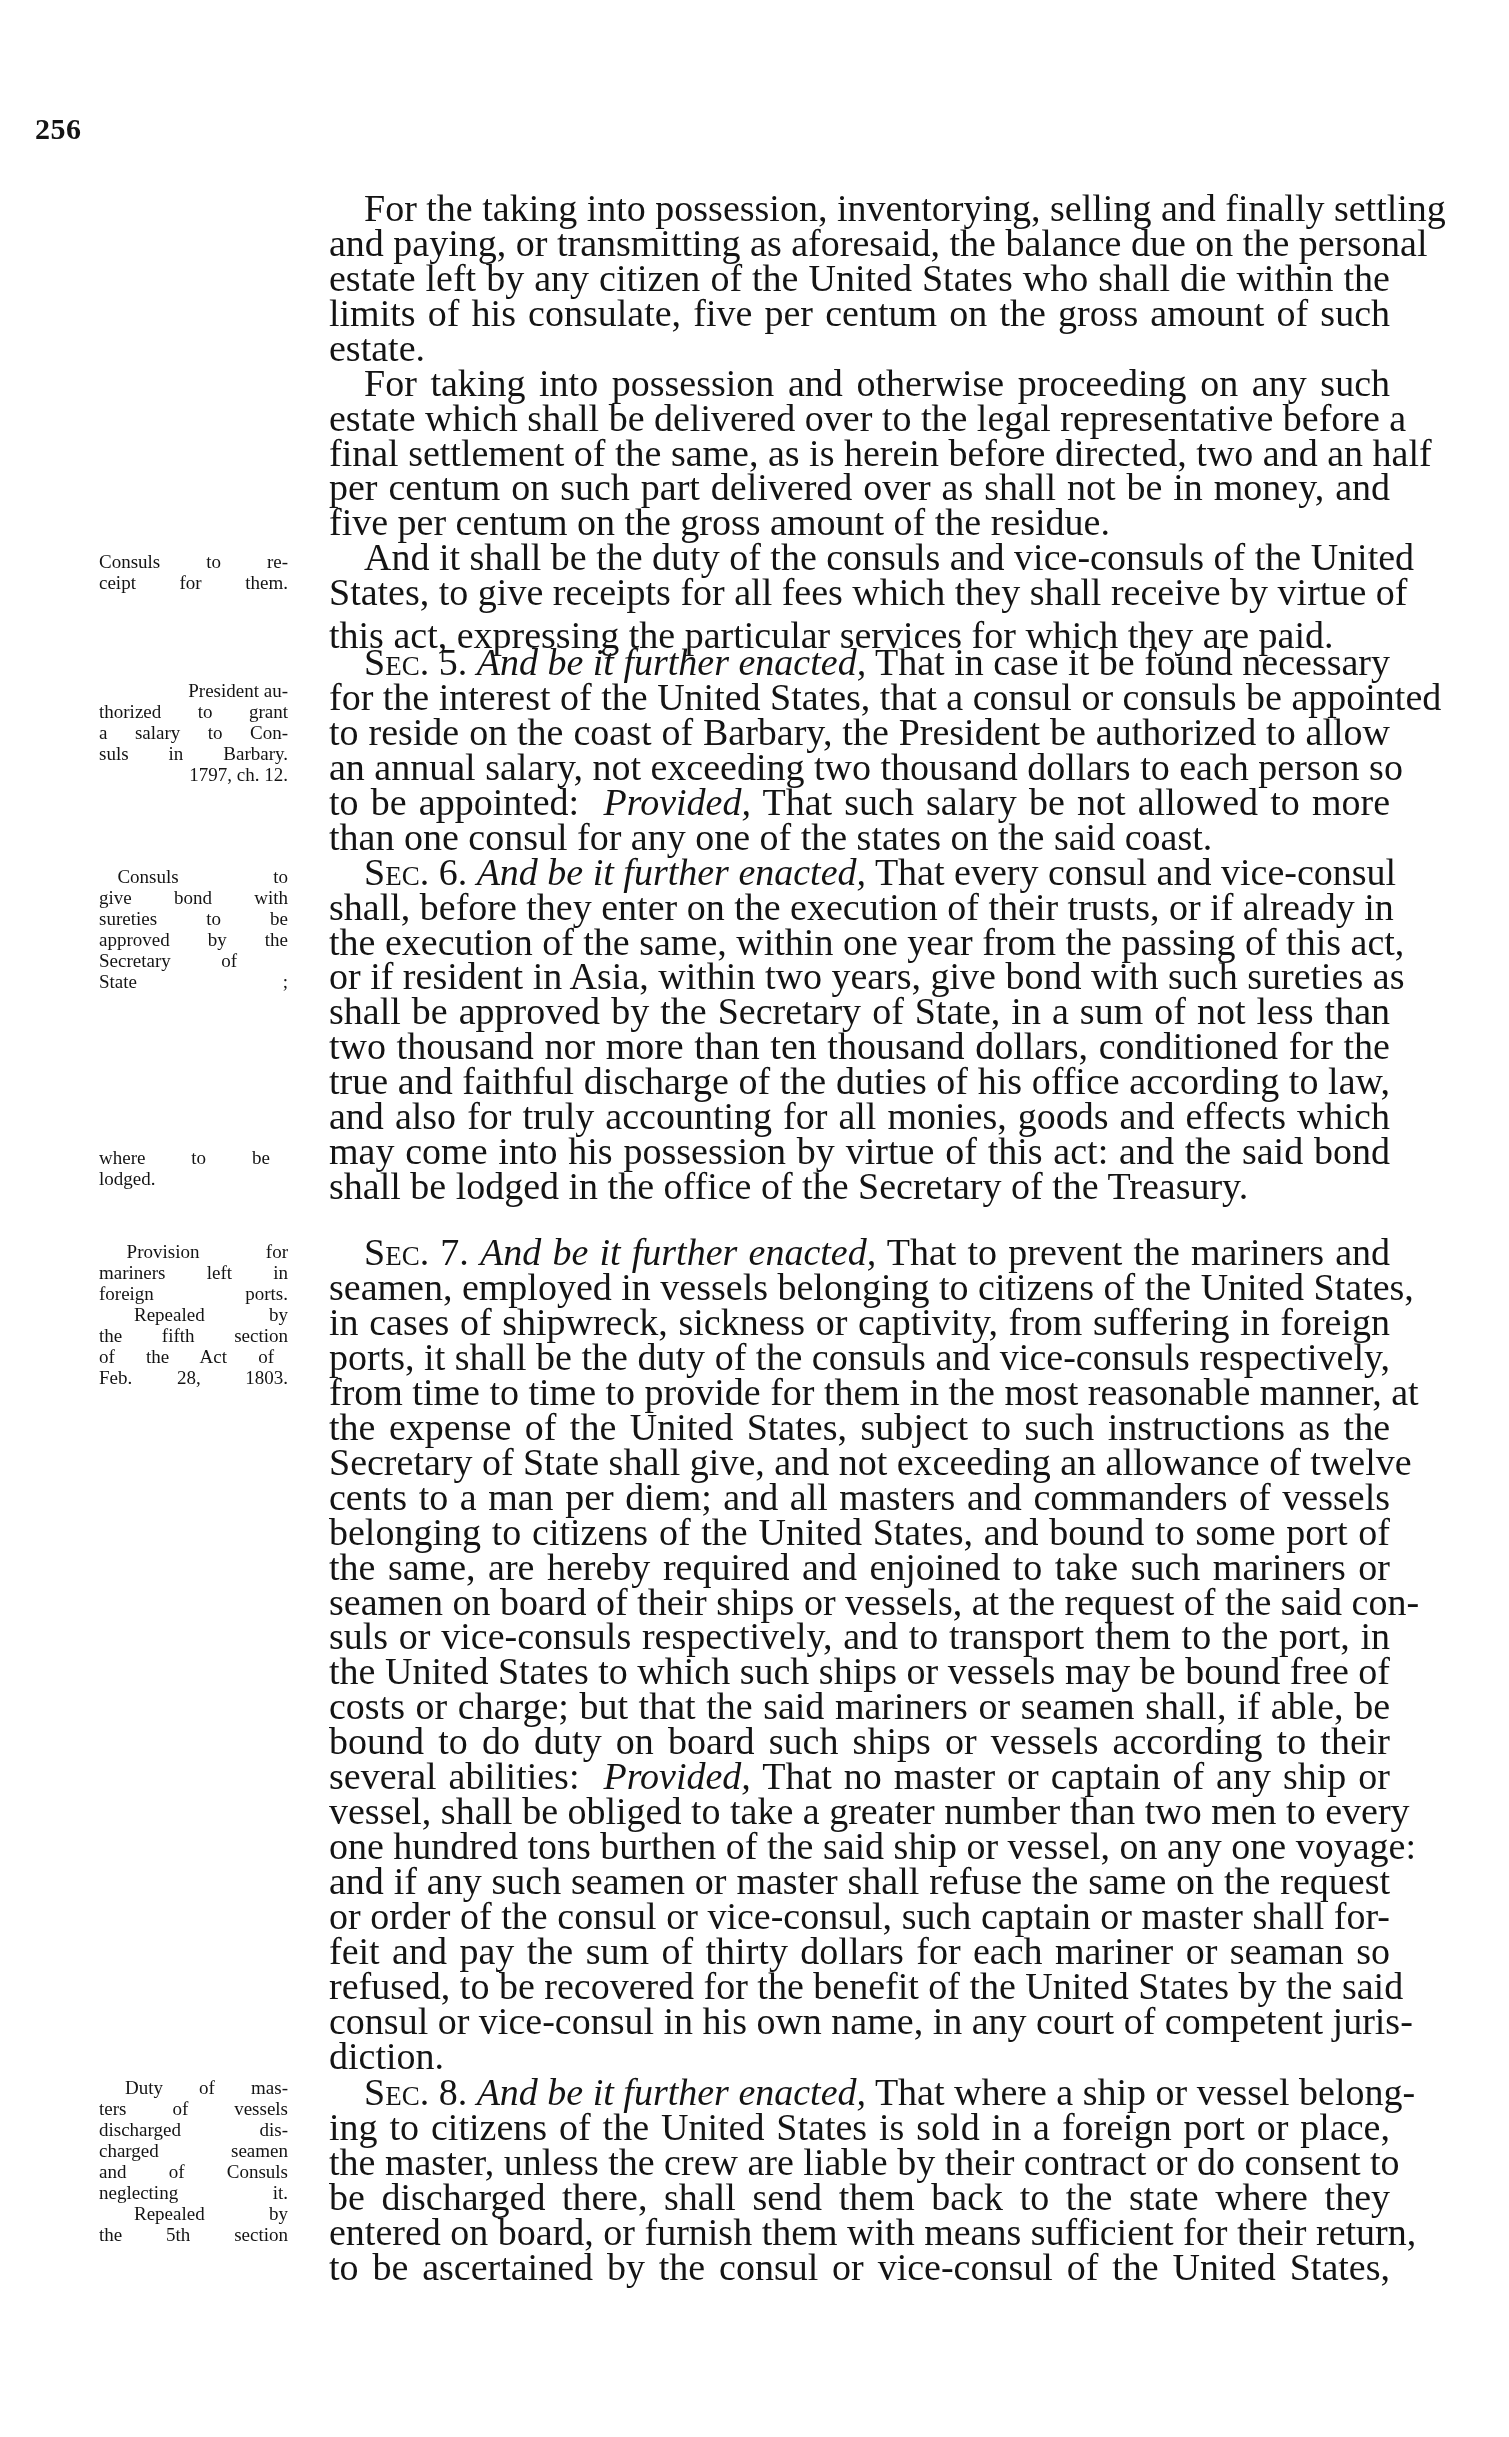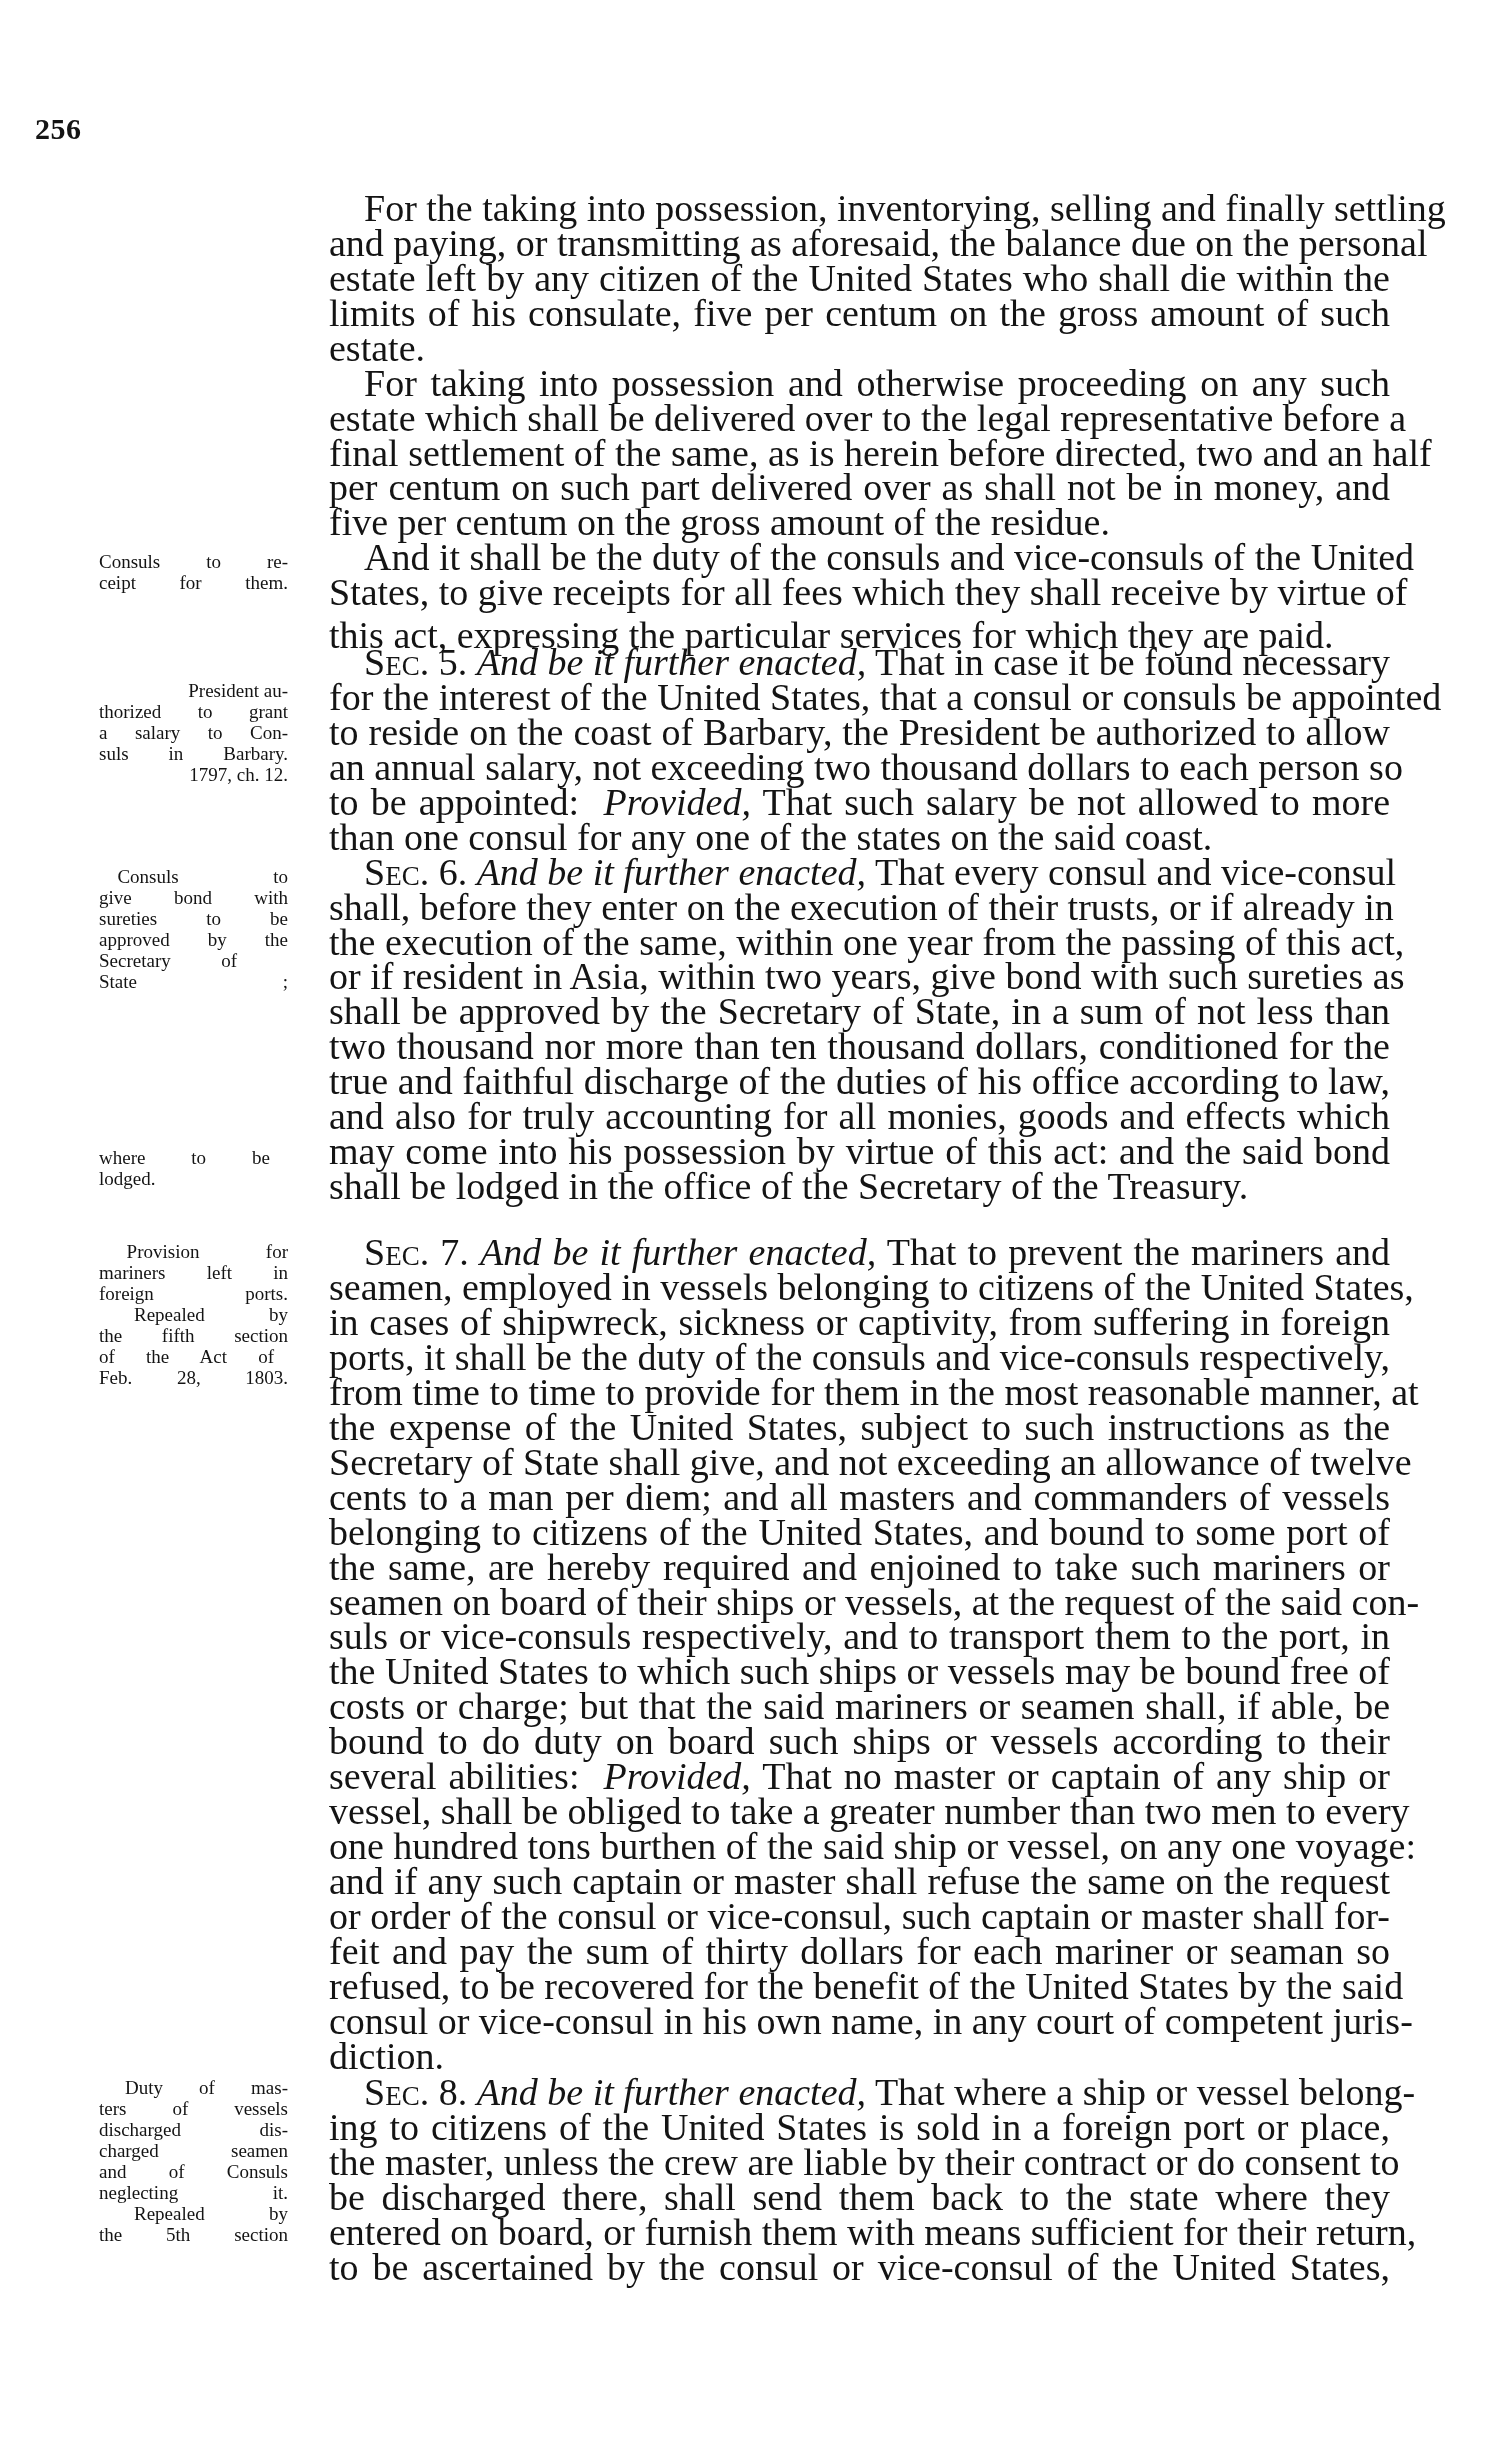--- a/index.html
+++ b/index.html
@@ -104,21 +104,21 @@
   <div class="line" style="top:1324px">belonging to citizens of the United States, and bound to some port of</div>
   <div class="line" style="top:1359px">the same, are hereby required and enjoined to take such mariners or</div>
   <div class="line" style="top:1394px">seamen on board of their ships or vessels, at the request of the said con-</div>
   <div class="line" style="top:1428px">suls or vice-consuls respectively, and to transport them to the port, in</div>
   <div class="line" style="top:1463px">the United States to which such ships or vessels may be bound free of</div>
   <div class="line" style="top:1498px">costs or charge; but that the said mariners or seamen shall, if able, be</div>
   <div class="line" style="top:1533px">bound to do duty on board such ships or vessels according to their</div>
   <div class="line" style="top:1568px"><span>several abilities:</span>&nbsp;&nbsp;<em>Provided,</em><span> That no master or captain of any ship or</span></div>
   <div class="line" style="top:1603px">vessel, shall be obliged to take a greater number than two men to every</div>
   <div class="line" style="top:1638px">one hundred tons burthen of the said ship or vessel, on any one voyage:</div>
-  <div class="line" style="top:1673px">and if any such captain or master shall refuse the same on the request</div>
+  <div class="line" style="top:1673px">and if any such seamen or master shall refuse the same on the request</div>
   <div class="line" style="top:1708px">or order of the consul or vice-consul, such captain or master shall for-</div>
   <div class="line" style="top:1743px">feit and pay the sum of thirty dollars for each mariner or seaman so</div>
   <div class="line" style="top:1778px">refused, to be recovered for the benefit of the United States by the said</div>
   <div class="line" style="top:1813px">consul or vice-consul in his own name, in any court of competent juris-</div>
   <div class="line last" style="top:1848px">diction.</div>
 
   <div class="note" style="top:1886px">
     <div style="padding-left:26px">Duty of mas-</div>
     <div>ters of vessels</div>
     <div>discharged dis-</div>

